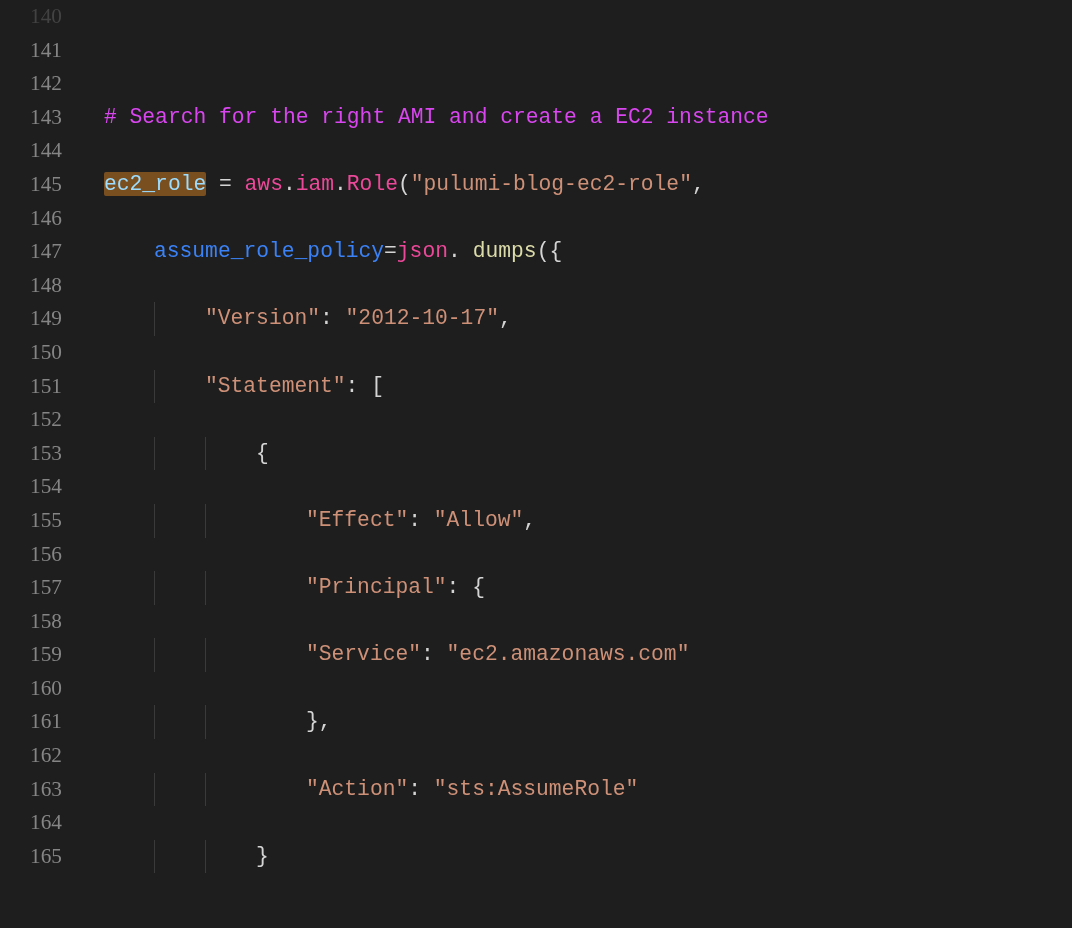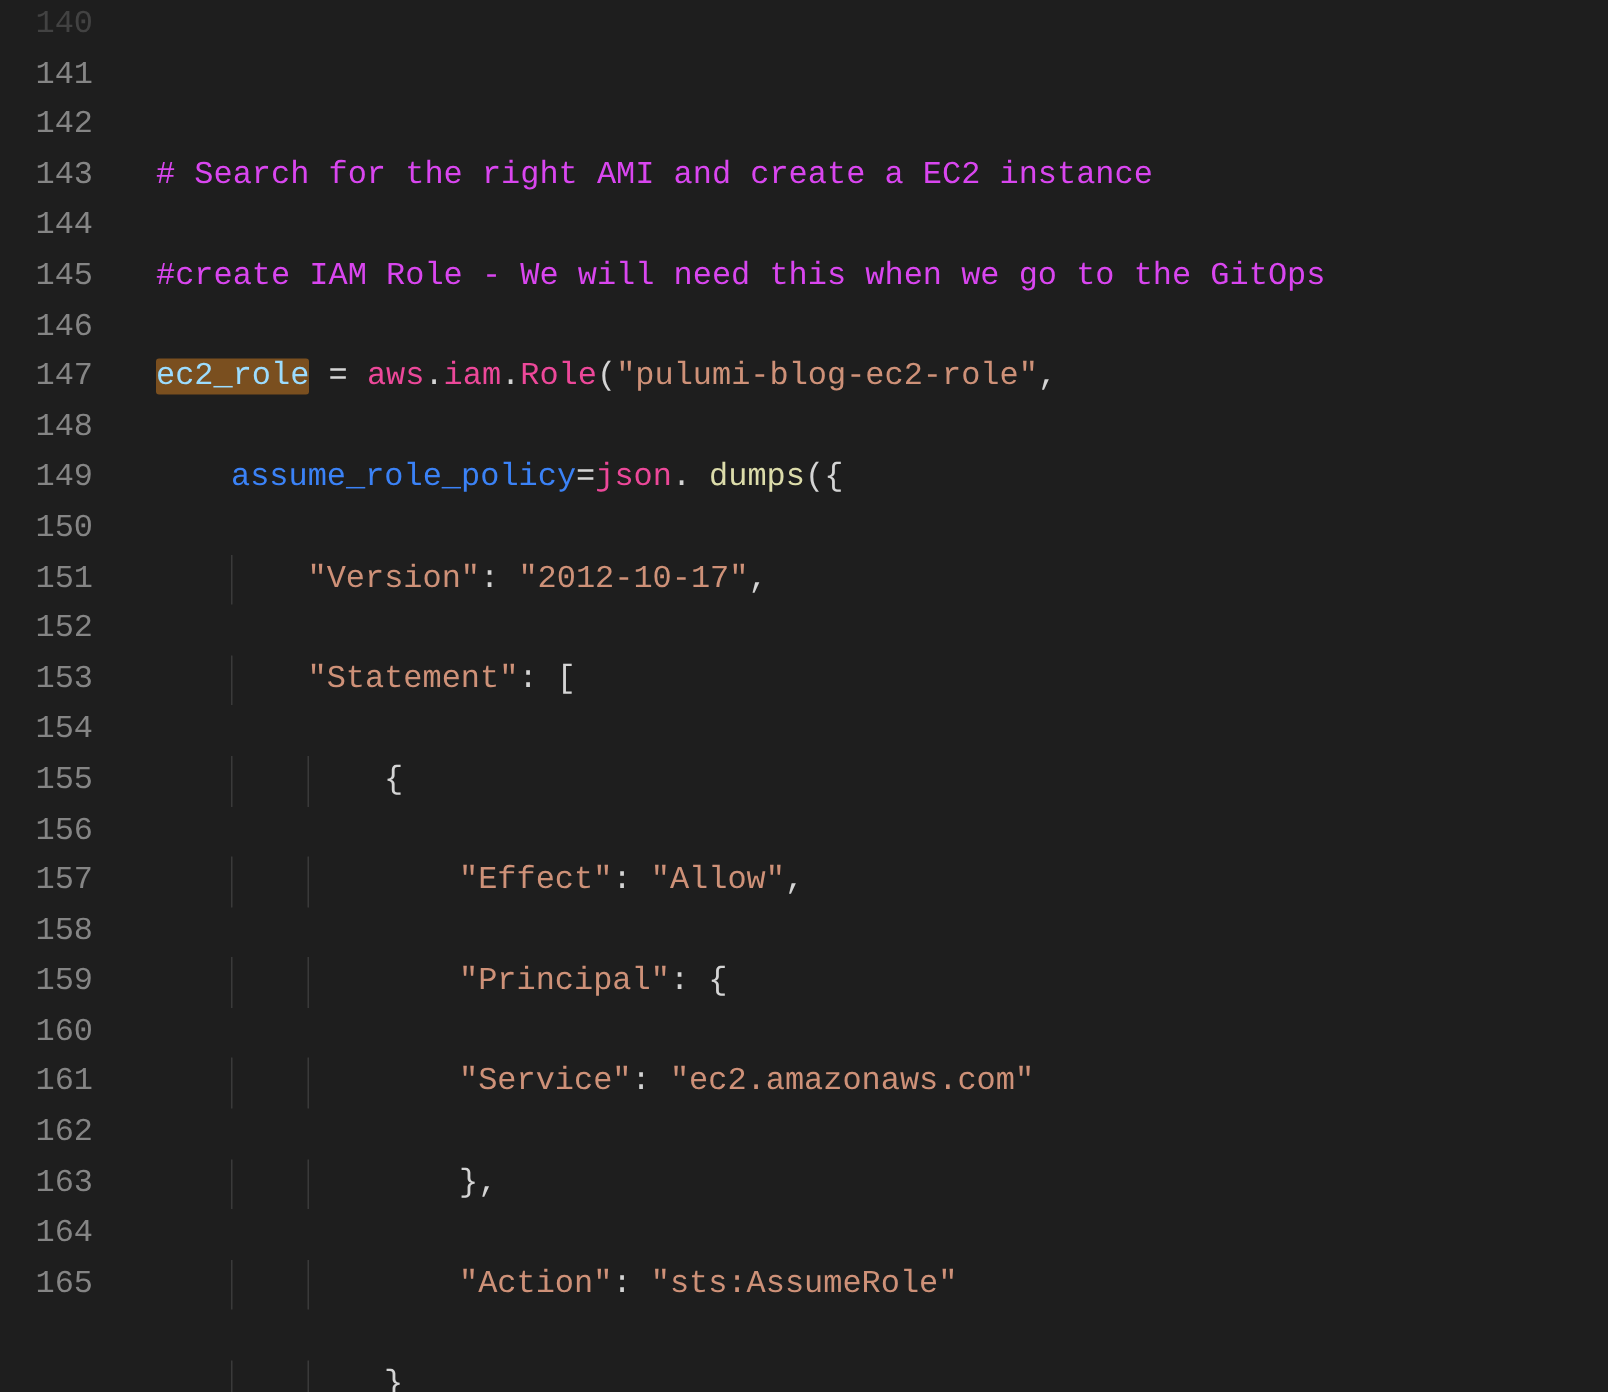--- a/index.html
+++ b/index.html
@@ -17,20 +17,21 @@
     height: 928px;
     background: #1e1e1e;
   }
   .gutter {
     width: 80px;
     flex: 0 0 80px;
     padding-right: 18px;
     text-align: right;
     color: #858585;
     background: #1e1e1e;
+    font-family: Liberation Serif, serif;
   }
   .gutter .ln-dim { opacity: 0.35; }
   .code {
     flex: 1;
     padding-left: 24px;
     color: #d4d4d4;
     white-space: pre;
   }
   .tok-comment { color: #d946ef; }
   .tok-var     { color: #9cdcfe; }
@@ -84,21 +85,20 @@
     <div class="line">161</div>
     <div class="line">162</div>
     <div class="line">163</div>
     <div class="line">164</div>
     <div class="line">165</div>
   </div>
 
   <div class="code">
 <div class="line"></div>
 <div class="line"><span class="tok-comment"># Search for the right AMI and create a EC2 instance</span></div>
-<div class="line"><span class="tok-comment">#create IAM Role - We will need this when we go to the GitOps</span></div>
 <div class="line"><span class="sel tok-var">ec2_role</span><span class="tok-default"> = </span><span class="tok-mod">aws</span><span class="tok-default">.</span><span class="tok-mod">iam</span><span class="tok-default">.</span><span class="tok-mod">Role</span><span class="tok-default">(</span><span class="tok-string">"pulumi-blog-ec2-role"</span><span class="tok-default">,</span></div>
 <div class="line"><span class="i1"></span><span class="tok-param">assume_role_policy</span><span class="tok-default">=</span><span class="tok-mod">json</span><span class="tok-default">.</span><span class="tok-func">dumps</span><span class="tok-default">({</span></div>
 <div class="line"><span class="i1"></span><span class="guide"></span><span class="i1"></span><span class="tok-key">"Version"</span><span class="tok-default">: </span><span class="tok-string">"2012-10-17"</span><span class="tok-default">,</span></div>
 <div class="line"><span class="i1"></span><span class="guide"></span><span class="i1"></span><span class="tok-key">"Statement"</span><span class="tok-default">: [</span></div>
 <div class="line"><span class="i1"></span><span class="guide"></span><span class="i1"></span><span class="guide"></span><span class="i1"></span><span class="tok-default">{</span></div>
 <div class="line"><span class="i1"></span><span class="guide"></span><span class="i1"></span><span class="guide"></span><span class="i2"></span><span class="tok-key">"Effect"</span><span class="tok-default">: </span><span class="tok-string">"Allow"</span><span class="tok-default">,</span></div>
 <div class="line"><span class="i1"></span><span class="guide"></span><span class="i1"></span><span class="guide"></span><span class="i2"></span><span class="tok-key">"Principal"</span><span class="tok-default">: {</span></div>
 <div class="line"><span class="i1"></span><span class="guide"></span><span class="i1"></span><span class="guide"></span><span class="i2"></span><span class="tok-key">"Service"</span><span class="tok-default">: </span><span class="tok-string">"ec2.amazonaws.com"</span></div>
 <div class="line"><span class="i1"></span><span class="guide"></span><span class="i1"></span><span class="guide"></span><span class="i2"></span><span class="tok-default">},</span></div>
 <div class="line"><span class="i1"></span><span class="guide"></span><span class="i1"></span><span class="guide"></span><span class="i2"></span><span class="tok-key">"Action"</span><span class="tok-default">: </span><span class="tok-string">"sts:AssumeRole"</span></div>

